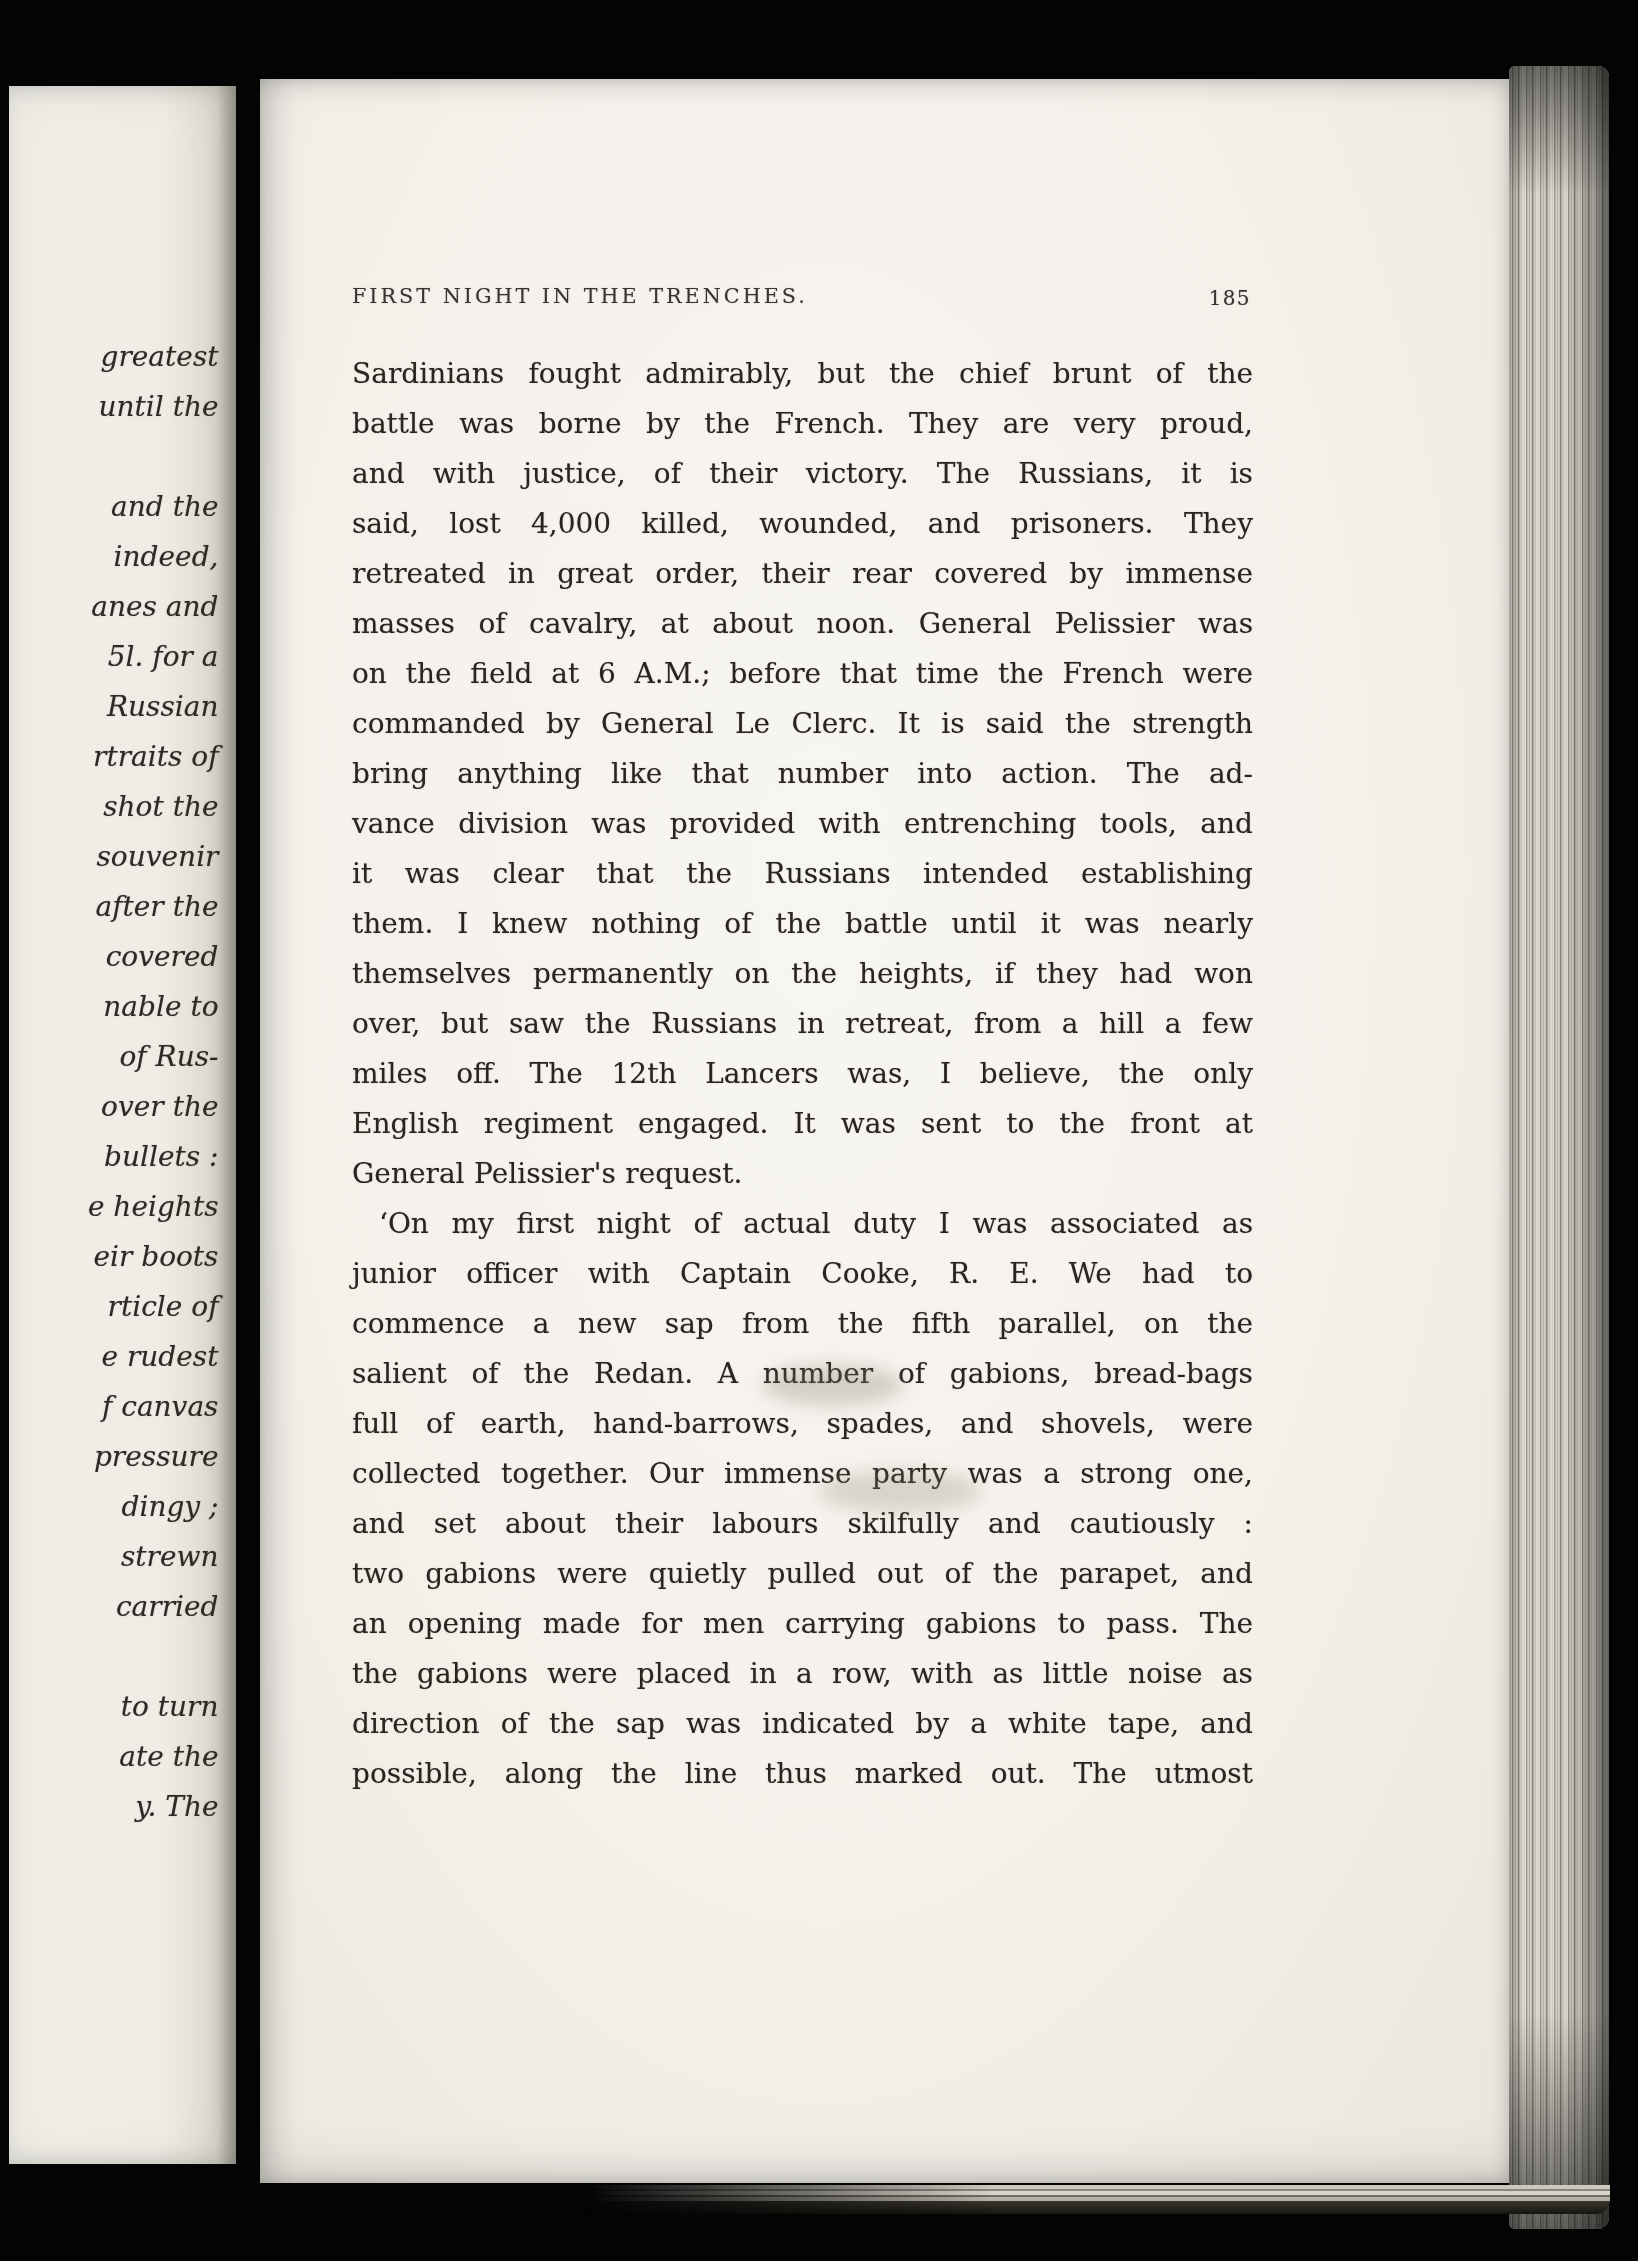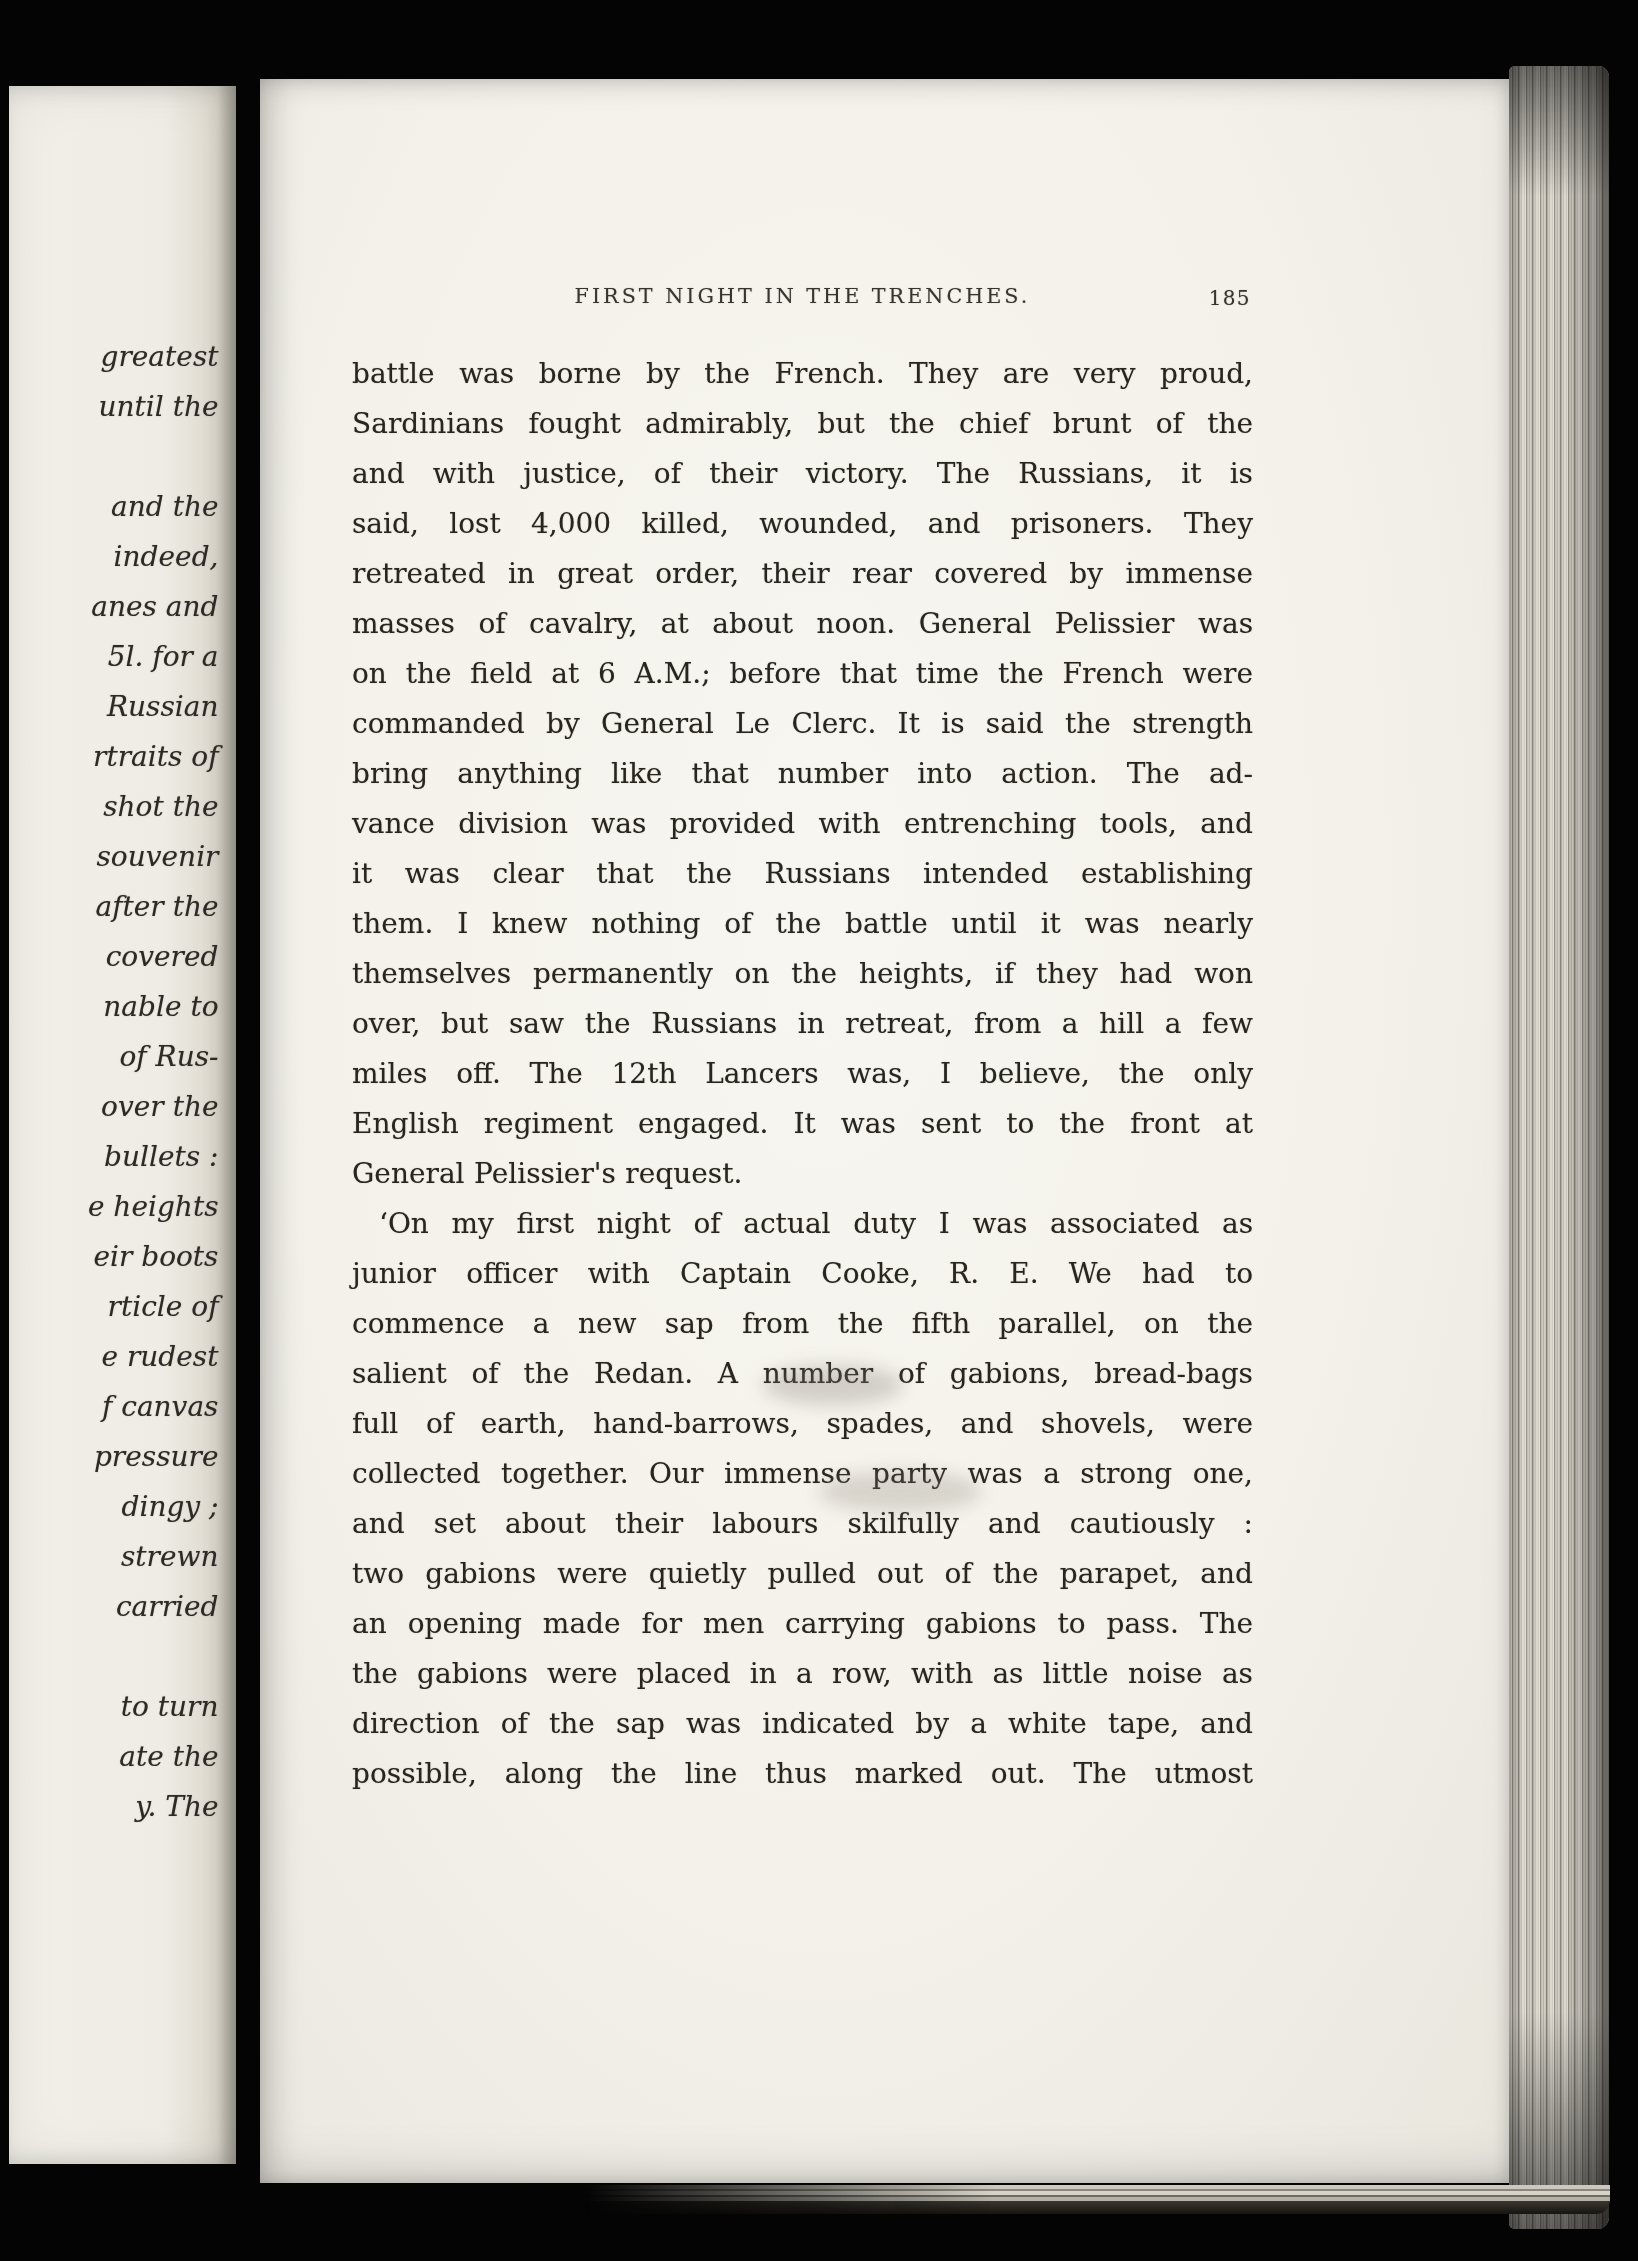--- a/index.html
+++ b/index.html
@@ -32,21 +32,21 @@
     position:absolute; left:260px; top:79px; width:1250px; height:2104px;
     background:radial-gradient(ellipse at 45% 38%, #f8f6f0 0%, #f3f1ea 55%, #e9e6de 100%);
     box-shadow:
       inset 17px 0 36px -8.5px rgba(0,0,0,0.20),
       inset -4.9px 0 13.4px rgba(0,0,0,0.10),
       inset 0 -30px 55px -24px rgba(0,0,0,0.14),
       inset 0 18px 36px -18px rgba(0,0,0,0.10);
   }
   .running-header { position:absolute; top:205px; left:92px; width:901px; height:36px; }
   .header-title {
-    position:absolute; left:0; right:0; text-align:center;
+    position:absolute; left:0; right:0; text-align:left;
     font-size:20.7px; letter-spacing:3px; color:#38342f; white-space:nowrap;
     text-shadow:0 0 1.2px rgba(50,46,40,0.30);
   }
   .page-number {
     position:absolute; right:2.4px; top:1.8px; font-size:20px; letter-spacing:1.2px; color:#38342f;
     text-shadow:0 0 1.2px rgba(50,46,40,0.30);
   }
   .text-block { position:absolute; top:270px; left:92px; width:901px; }
   .text-line {
     height:50px; line-height:50px; font-size:28px; color:#28251f;
@@ -128,22 +128,22 @@
       <div class="frag-line">y. The</div>
     </div>
   </div>
 
   <div class="main-page">
     <div class="running-header">
       <div class="header-title">FIRST NIGHT IN THE TRENCHES.</div>
       <div class="page-number">185</div>
     </div>
     <div class="text-block">
+      <div class="text-line">Sardinians fought admirably, but the chief brunt of the</div>
       <div class="text-line">battle was borne by the French. They are very proud,</div>
-      <div class="text-line">Sardinians fought admirably, but the chief brunt of the</div>
       <div class="text-line">and with justice, of their victory. The Russians, it is</div>
       <div class="text-line">said, lost 4,000 killed, wounded, and prisoners. They</div>
       <div class="text-line">retreated in great order, their rear covered by immense</div>
       <div class="text-line">masses of cavalry, at about noon. General Pelissier was</div>
       <div class="text-line">on the field at 6 A.M.; before that time the French were</div>
       <div class="text-line">commanded by General Le Clerc. It is said the strength</div>
       <div class="text-line">bring anything like that number into action. The ad-</div>
       <div class="text-line">vance division was provided with entrenching tools, and</div>
       <div class="text-line">it was clear that the Russians intended establishing</div>
       <div class="text-line">them. I knew nothing of the battle until it was nearly</div>

